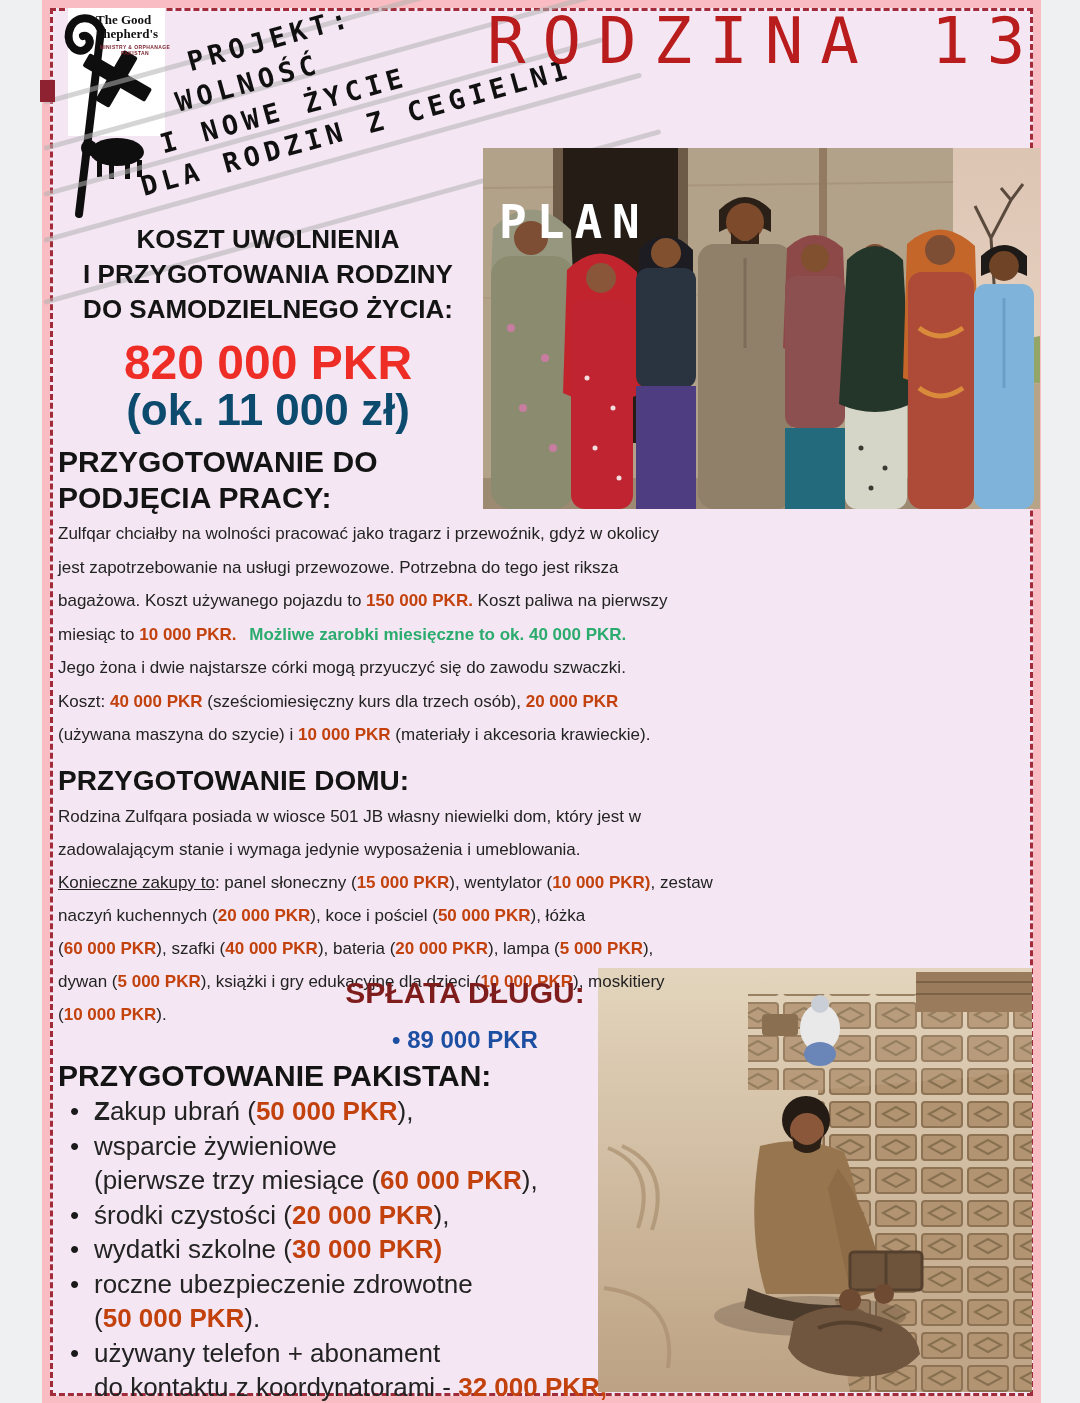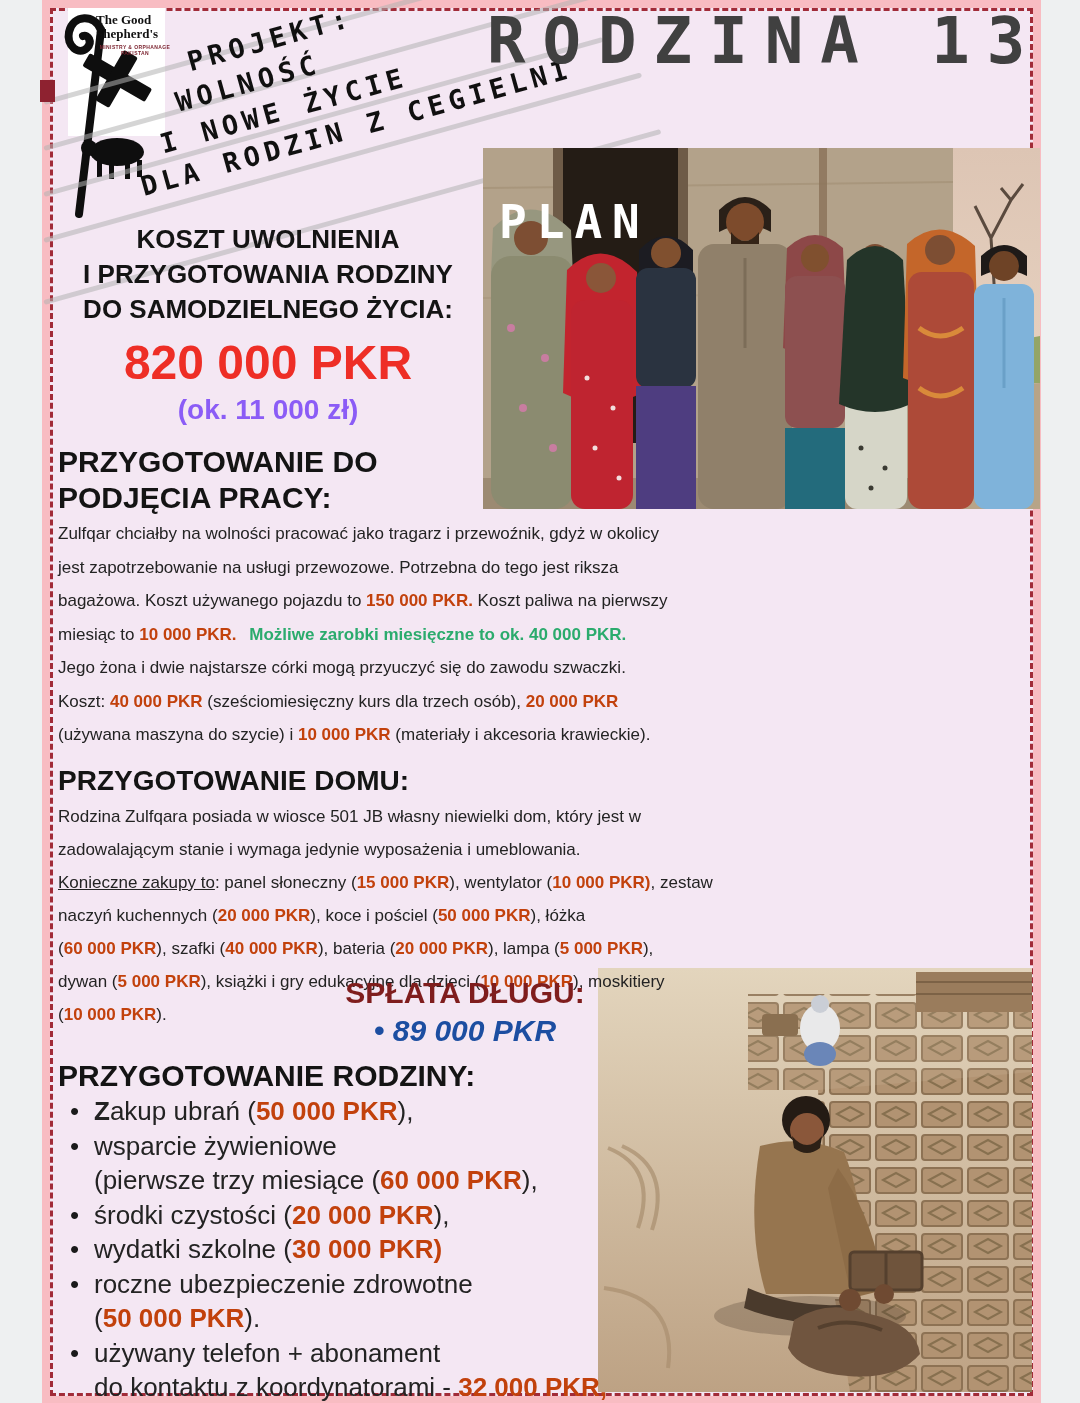--- a/index.html
+++ b/index.html
@@ -17,37 +17,37 @@
   .logo-sub{position:absolute;left:96px;top:44px;width:78px;text-align:center;z-index:4;
             font-size:5px;line-height:6px;color:#7c2430;font-weight:bold;letter-spacing:.4px;}
   .border-notch{position:absolute;left:40px;top:80px;width:15px;height:22px;background:#8e2230;z-index:5;}
   
   .diag{position:absolute;left:108px;top:66px;z-index:6;transform:rotate(-15.5deg);transform-origin:left top;
         font-family:"DejaVu Sans Mono",monospace;font-weight:bold;color:#101010;
         font-size:27px;line-height:36px;letter-spacing:5px;white-space:nowrap;}
   .diag .l0{padding-left:78px;}.diag .l1{padding-left:56px;}.diag .l2{padding-left:30px;}.diag .l3{padding-left:0;}
   
   .big-title{position:absolute;left:487px;top:4px;z-index:7;font-family:"DejaVu Sans Mono",monospace;
-             font-weight:bold;font-size:64px;letter-spacing:17px;color:#404040;white-space:nowrap;}
+             font-weight:normal;font-size:64px;letter-spacing:17px;color:#b91c1c;white-space:nowrap;}
   
   .cost{position:absolute;left:58px;top:222px;width:420px;text-align:center;z-index:6;}
   .cost-h{font-weight:bold;font-size:26px;line-height:35px;color:#141414;white-space:pre-line;}
   .cost-amount{margin-top:10px;font-weight:bold;font-size:48px;line-height:52px;color:#ee2e26;}
-  .cost-pln{font-weight:bold;font-size:28px;line-height:42px;color:#8b5cf6;}
+  .cost-pln{font-weight:bold;font-size:44px;line-height:42px;color:#0c4a6e;}
   
   .h2{position:absolute;font-weight:bold;font-size:30px;line-height:36px;color:#141414;white-space:pre-line;z-index:6;}
   .para{position:absolute;font-size:17px;line-height:33.5px;color:#232323;white-space:nowrap;z-index:6;}
   .blue{color:#c2410c;font-weight:bold;}
   .green{color:#2bab6d;font-weight:bold;margin-left:8px;}
   .b{font-weight:bold;}
   .u{text-decoration:underline;}
   
   .debt{position:absolute;left:300px;top:976px;width:330px;text-align:center;z-index:6;}
   .debt-h{font-weight:bold;font-size:30px;color:#7f1d1d;}
-  .debt-a{font-weight:bold;font-size:30px;color:#1c4ea1;margin-top:4px;font-style:italic;}
+  .debt-a{font-weight:bold;font-size:24px;color:#1c4ea1;margin-top:16px;}
   
   ul.fam{position:absolute;left:58px;top:1094px;width:600px;margin:0;padding:0;list-style:none;z-index:8;
          font-size:26px;line-height:34.5px;color:#232323;}
   ul.fam li{position:relative;padding-left:36px;white-space:nowrap;}
   ul.fam li::before{content:"\2022";position:absolute;left:12px;top:0;color:#1a1a1a;}
   .photo{position:absolute;z-index:5;}
   .photo svg{display:block;}
 </style>
 </head>
 <body>
@@ -193,21 +193,21 @@
   <div class="para" style="left:58px;top:517px;"><span>Zulfqar chciałby na wolności pracować jako tragarz i przewoźnik, gdyż w okolicy</span><br><span>jest zapotrzebowanie na usługi przewozowe. Potrzebna do tego jest riksza</span><br><span>bagażowa. Koszt używanego pojazdu to </span><span class="blue">150 000 PKR.</span><span> Koszt paliwa na pierwszy</span><br><span>miesiąc to </span><span class="blue">10 000 PKR.</span><span>  </span><span class="green">Możliwe zarobki miesięczne to ok. 40 000 PKR.</span><br><span>Jego żona i dwie najstarsze córki mogą przyuczyć się do zawodu szwaczki.</span><br><span>Koszt: </span><span class="blue">40 000 PKR</span><span> (sześciomiesięczny kurs dla trzech osób), </span><span class="blue">20 000 PKR</span><br><span>(używana maszyna do szycie) i </span><span class="blue">10 000 PKR</span><span> (materiały i akcesoria krawieckie).</span></div>
 
   <div class="h2" style="left:58px;top:763px;font-size:28px;">PRZYGOTOWANIE DOMU:</div>
   <div class="para" style="left:58px;top:800px;line-height:33px;"><span>Rodzina Zulfqara posiada w wiosce 501 JB własny niewielki dom, który jest w</span><br><span>zadowalającym stanie i wymaga jedynie wyposażenia i umeblowania.</span><br><span class="u">Konieczne zakupy to</span><span>: panel słoneczny (</span><span class="blue">15 000 PKR</span><span>), wentylator (</span><span class="blue">10 000 PKR)</span><span>, zestaw</span><br><span>naczyń kuchennych (</span><span class="blue">20 000 PKR</span><span>), koce i pościel  (</span><span class="blue">50 000 PKR</span><span>), łóżka</span><br><span>(</span><span class="blue">60 000 PKR</span><span>), szafki (</span><span class="blue">40 000 PKR</span><span>), bateria (</span><span class="blue">20 000 PKR</span><span>), lampa (</span><span class="blue">5 000 PKR</span><span>),</span><br><span>dywan (</span><span class="blue">5 000 PKR</span><span>), książki i gry edukacyjne dla dzieci  (</span><span class="blue">10 000 PKR</span><span>), moskitiery</span><br><span>(</span><span class="blue">10 000 PKR</span><span>).</span></div>
 
   <div class="debt">
     <div class="debt-h">SPŁATA DŁUGU:</div>
     <div class="debt-a">• 89 000 PKR</div>
   </div>
 
-  <div class="h2" style="left:58px;top:1058px;">PRZYGOTOWANIE RODZINY:</div>
+  <div class="h2" style="left:58px;top:1058px;">PRZYGOTOWANIE PAKISTAN:</div>
   <ul class="fam">
     <li><span class="b">Z</span><span>akup ubrań (</span><span class="blue">50 000 PKR</span><span>),</span></li>
     <li><span>wsparcie żywieniowe</span><br><span>(pierwsze trzy miesiące (</span><span class="blue">60 000 PKR</span><span>),</span></li>
     <li><span>środki czystości (</span><span class="blue">20 000 PKR</span><span>),</span></li>
     <li><span>wydatki szkolne (</span><span class="blue">30 000 PKR)</span></li>
     <li><span> roczne ubezpieczenie zdrowotne</span><br><span>(</span><span class="blue">50 000 PKR</span><span>).</span></li>
     <li><span>używany telefon + abonament</span><br><span>do kontaktu z koordynatorami - </span><span class="blue">32 000 PKR,</span></li>
 
   </ul>
 

